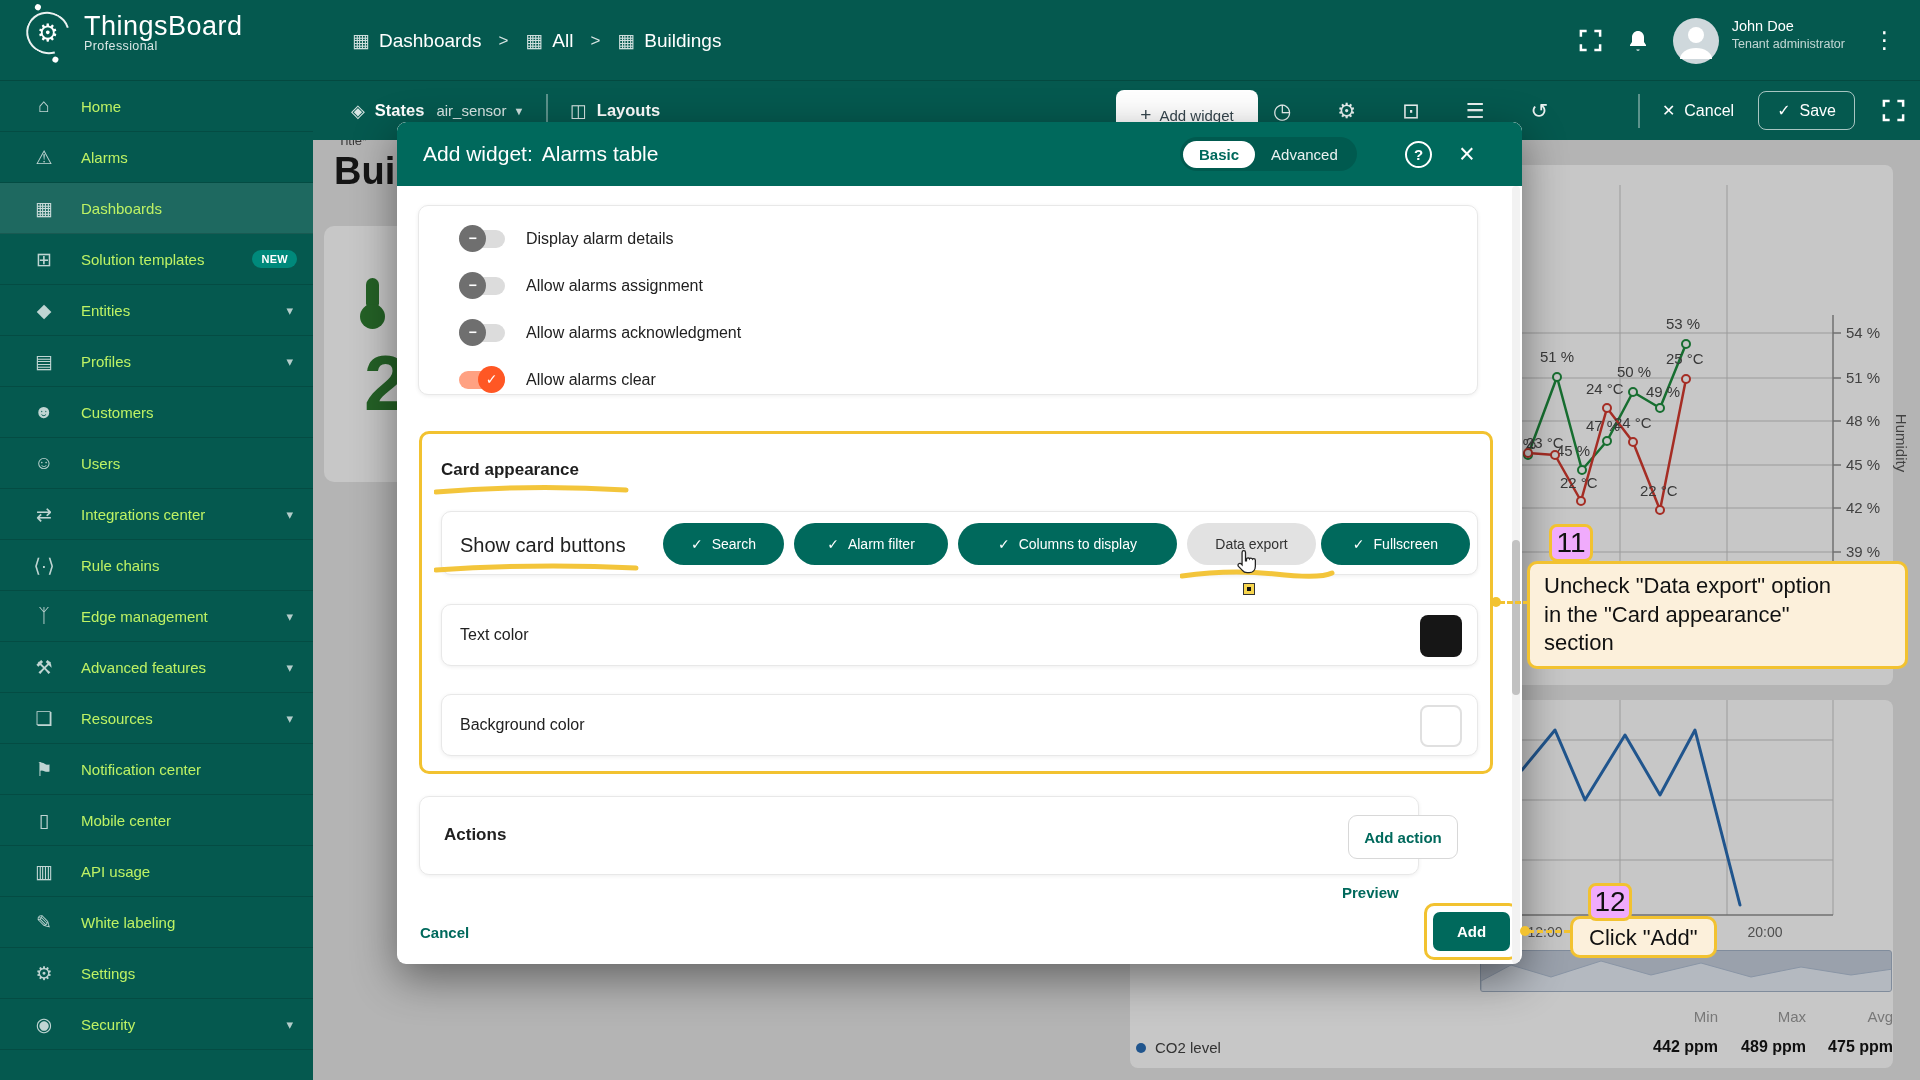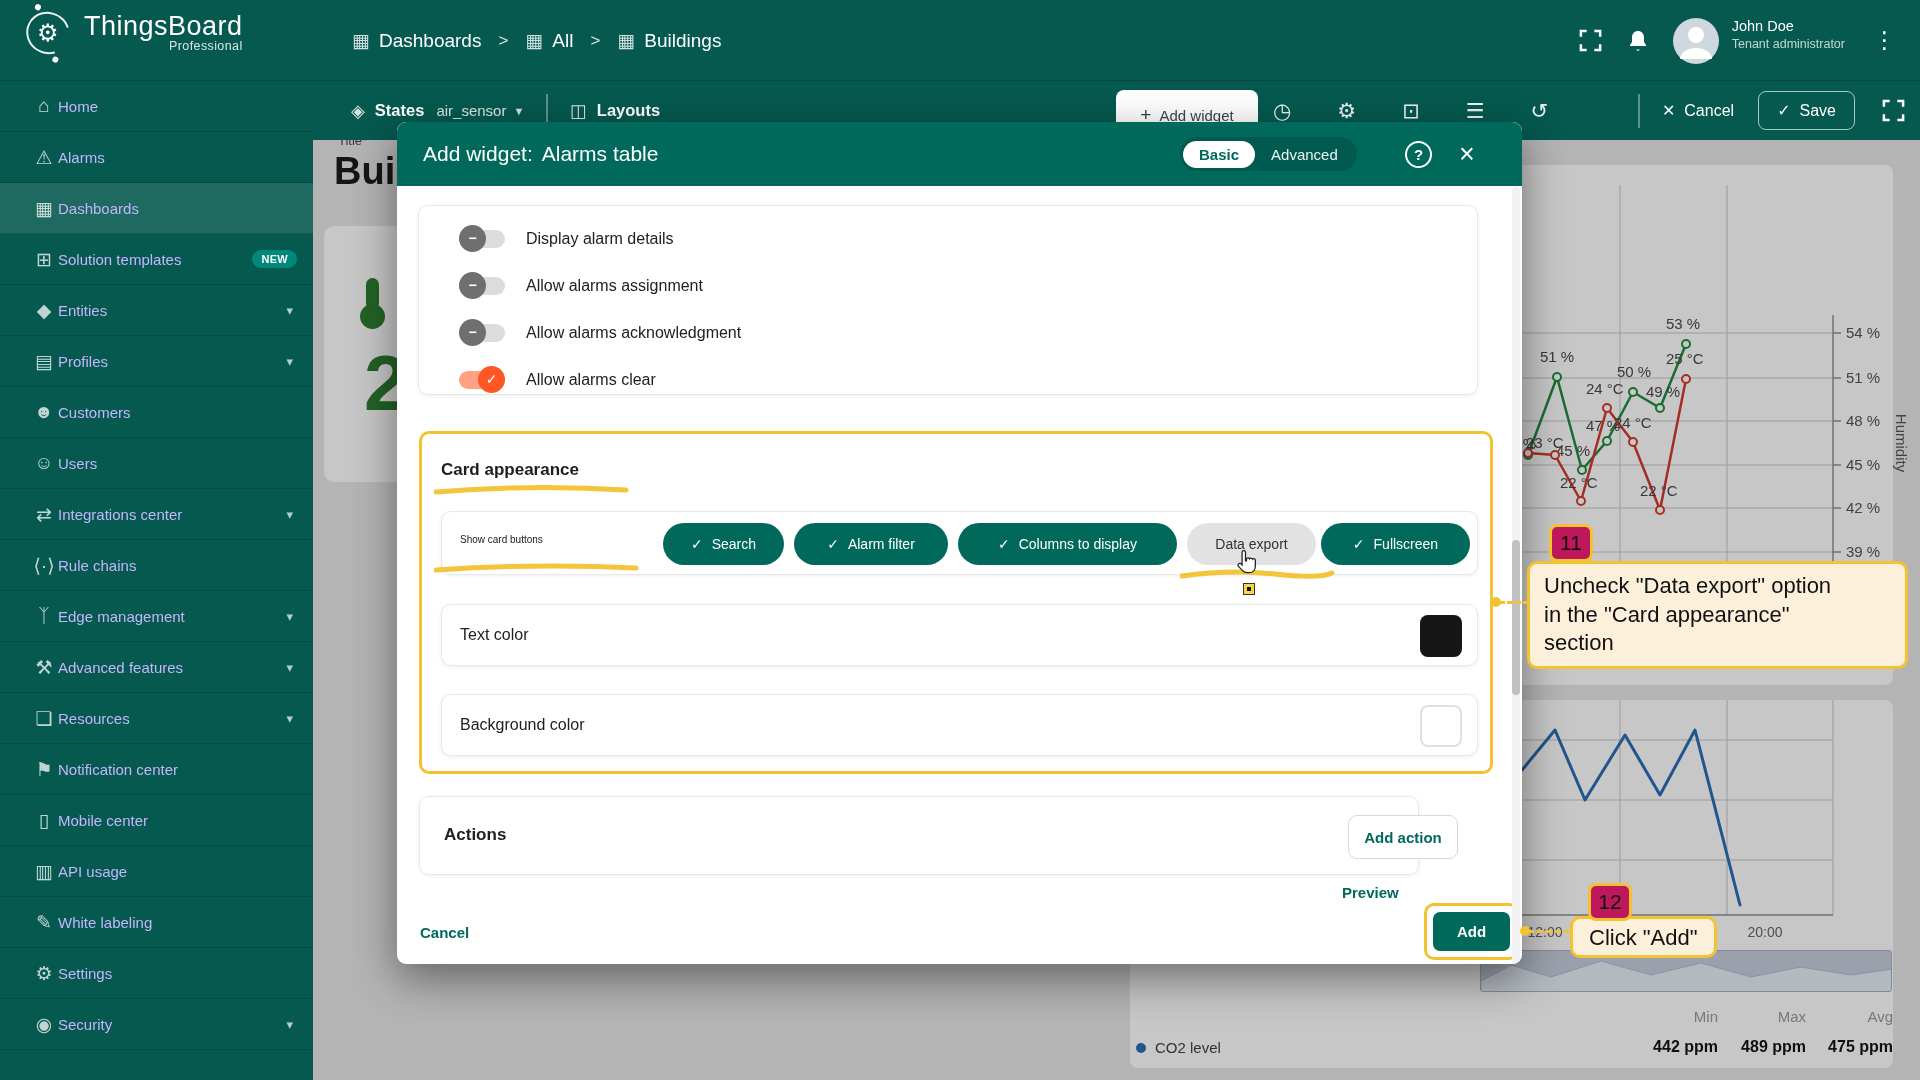--- a/index.html
+++ b/index.html
@@ -12,21 +12,21 @@
     border-bottom:1px solid rgba(0,0,0,.18);z-index:10}
   .sidebar{position:absolute;left:0;top:81px;width:313px;height:999px;background:#05594F;z-index:10}
   .brand{position:absolute;left:26px;top:12px;display:flex;align-items:center;color:#fff}
   .logo-ring{width:44px;height:42px;border:2.5px solid rgba(255,255,255,.92);border-right-color:transparent;
     border-radius:50%;transform:rotate(28deg);display:flex;align-items:center;justify-content:center;position:relative}
   .logo-ring .gear{font-size:24px;transform:rotate(-28deg);color:#fff}
   .logo-ring i{position:absolute;width:6px;height:6px;background:#fff;border-radius:50%}
   .logo-ring i.d1{left:-4px;top:-2px}.logo-ring i.d2{right:-2px;bottom:-4px}
   .brand-txt{margin-left:14px;line-height:1}
   .brand-name{font-size:27px;font-weight:400;letter-spacing:.5px}
-  .brand-sub{font-size:12.5px;color:rgba(255,255,255,.85);text-align:right;letter-spacing:.4px}
+  .brand-sub{font-size:12.5px;color:rgba(255,255,255,.85);text-align:left;letter-spacing:.4px}
   .crumbs{position:absolute;left:352px;top:0;height:81px;display:flex;align-items:center;color:#fff;font-size:19px}
   .crumb{display:flex;align-items:center;cursor:pointer}
   .crumb .bicon{font-size:19px;color:rgba(255,255,255,.8);margin-right:9px}
   .crumb-sep{margin:0 17px;color:rgba(255,255,255,.85);font-size:17px}
   .top-right{position:absolute;right:18px;top:0;height:81px;display:flex;align-items:center;gap:22px;color:#fff}
   .user-block{display:flex;align-items:flex-start;gap:13px}
   .user-name{font-size:14.5px}
   .user-role{font-size:12.5px;color:rgba(255,255,255,.75);margin-top:3px}
   .kebab{font-size:23px;color:#fff;padding:0 6px;cursor:pointer}
   .icon-btn{cursor:pointer;display:flex;align-items:center;justify-content:center}
@@ -45,21 +45,21 @@
   .tb-right{position:absolute;right:14px;top:0;height:59px;display:flex;align-items:center;color:#fff}
   .tb-cancel{font-size:16px;font-weight:500;display:flex;align-items:center;gap:9px;cursor:pointer}
   .tb-save{margin-left:24px;border:1px solid rgba(255,255,255,.65);border-radius:8px;padding:9px 18px;
     font-size:16px;font-weight:500;display:flex;align-items:center;gap:9px;cursor:pointer}
   .tb-fs{margin-left:26px}
 
   
   .side-item{display:flex;align-items:center;height:51px;padding-left:30px;border-bottom:1px solid rgba(0,0,0,.14);cursor:pointer}
   .side-item.active{background:rgba(255,255,255,.1)}
   .side-icon{width:28px;font-size:19px;color:rgba(255,255,255,.75);text-align:center}
-  .side-label{margin-left:0;font-size:15px;color:#c4b5fd}
+  .side-label{margin-left:23px;font-size:15px;color:#bef264}
   .side-badge{margin-left:auto;margin-right:16px;background:#00897B;color:#fff;font-size:11px;font-weight:700;
     padding:3px 9px;border-radius:10px;letter-spacing:.3px}
   .side-chev{margin-left:auto;margin-right:20px;color:rgba(255,255,255,.7);font-size:13px}
 
   
   .canvas-frag{position:absolute;z-index:1}
   #widget-title-label{left:338px;top:133px;font-size:13px;color:#4a4a4a}
   #widget-title-value{left:334px;top:150px;font-size:38px;font-weight:700;color:#1b1b1b}
   .mini-card{position:absolute;left:324px;top:226px;width:165px;height:256px;background:#fff;border-radius:10px;z-index:1}
   .therm{position:absolute;left:42px;top:52px;width:13px;height:32px;background:#2F7D31;border-radius:7px}
@@ -101,21 +101,21 @@
   .switch{position:relative;width:46px;height:20px;flex:0 0 46px}
   .track{position:absolute;left:0;top:1px;width:46px;height:18px;border-radius:9px;background:#DCDCDC}
   .switch.on .track{background:#FFA182}
   .thumb{position:absolute;top:-4px;left:0;width:27px;height:27px;border-radius:50%;background:#6F6F6F;
     color:#fff;display:flex;align-items:center;justify-content:center;font-size:14px;font-weight:700}
   .switch.on .thumb{left:19px;background:#FF5724}
   .tg-label{margin-left:21px;font-size:16px;color:#212121}
   #appearance-box{position:absolute;left:22px;top:309px;width:1074px;height:343px;border:3px solid #F2C230;border-radius:10px}
   #appearance-title{position:absolute;left:19px;top:26px;font-size:17px;font-weight:700;color:#1e1e1e}
   #buttons-card{left:19px;top:77px;width:1037px;height:64px}
-  #show-card-label{position:absolute;left:18px;top:22px;font-size:10px}
+  #show-card-label{position:absolute;left:18px;top:22px;font-size:20px}
   .chip{position:absolute;top:11px;height:42px;border-radius:21px;background:#00695C;color:#fff;
     display:flex;align-items:center;justify-content:center;gap:9px;font-size:14px;font-weight:500;cursor:pointer}
   .chip .ck{font-size:14px}
   .chip.unchecked{background:#E2E2E2;color:#333}
   #textcolor-card{left:19px;top:170px;width:1037px;height:62px}
   #bgcolor-card{left:19px;top:260px;width:1037px;height:62px}
   .color-label{position:absolute;left:18px;top:21px;font-size:16px}
   .swatch{position:absolute;left:978px;top:10px;width:42px;height:42px;border-radius:8px;cursor:pointer}
   .swatch.black{background:#161616}
   .swatch.white{background:#fff;border:2px solid #e0e0e0}
@@ -129,22 +129,22 @@
   #add-ring{position:absolute;left:1027px;top:781px;width:95px;height:57px;border:3px solid #F2C230;border-radius:10px}
   #add-btn{position:absolute;left:1036px;top:790px;width:77px;height:39px;background:#00695C;color:#fff;border-radius:7px;
     font-size:15px;font-weight:700;display:flex;align-items:center;justify-content:center;cursor:pointer}
   #modal-scroll{position:absolute;right:2px;top:64px;width:8px;height:778px;background:#f2f2f2;border-radius:4px}
   #modal-thumb{position:absolute;right:2px;top:418px;width:8px;height:155px;background:#c1c1c1;border-radius:4px;cursor:pointer}
   .squig{position:absolute;z-index:52;pointer-events:none}
 
   
   .ann-box{position:absolute;background:#FCF0DB;border:3px solid #F2C230;border-radius:10px;z-index:60;
     color:#111;font-size:22px;line-height:1.3;padding:8px 14px}
-  .ann-badge{position:absolute;background:#be185d;border:3px solid #F2C230;border-radius:8px;z-index:61;
-    width:44px;height:38px;display:flex;align-items:center;justify-content:center;font-size:21px;font-weight:500;color:#111}
+  .ann-badge{position:absolute;background:#f0abfc;border:3px solid #F2C230;border-radius:8px;z-index:61;
+    width:44px;height:38px;display:flex;align-items:center;justify-content:center;font-size:28px;font-weight:500;color:#111}
   .conn{position:absolute;border-top:3px dashed #F2C230;z-index:59}
   .conn-dot{position:absolute;width:10px;height:10px;background:#F2C230;border-radius:50%;z-index:59}
   #cursor{position:absolute;left:1234px;top:548px;z-index:55}
   #click-dot{position:absolute;left:1243px;top:583px;width:12px;height:12px;background:#F7D54D;border:1.5px solid #333;z-index:55}
   #click-dot:after{content:"";position:absolute;left:2.5px;top:2.5px;width:4px;height:4px;background:#111}
 </style>
 </head>
 <body>
 
 <div id="screen">

